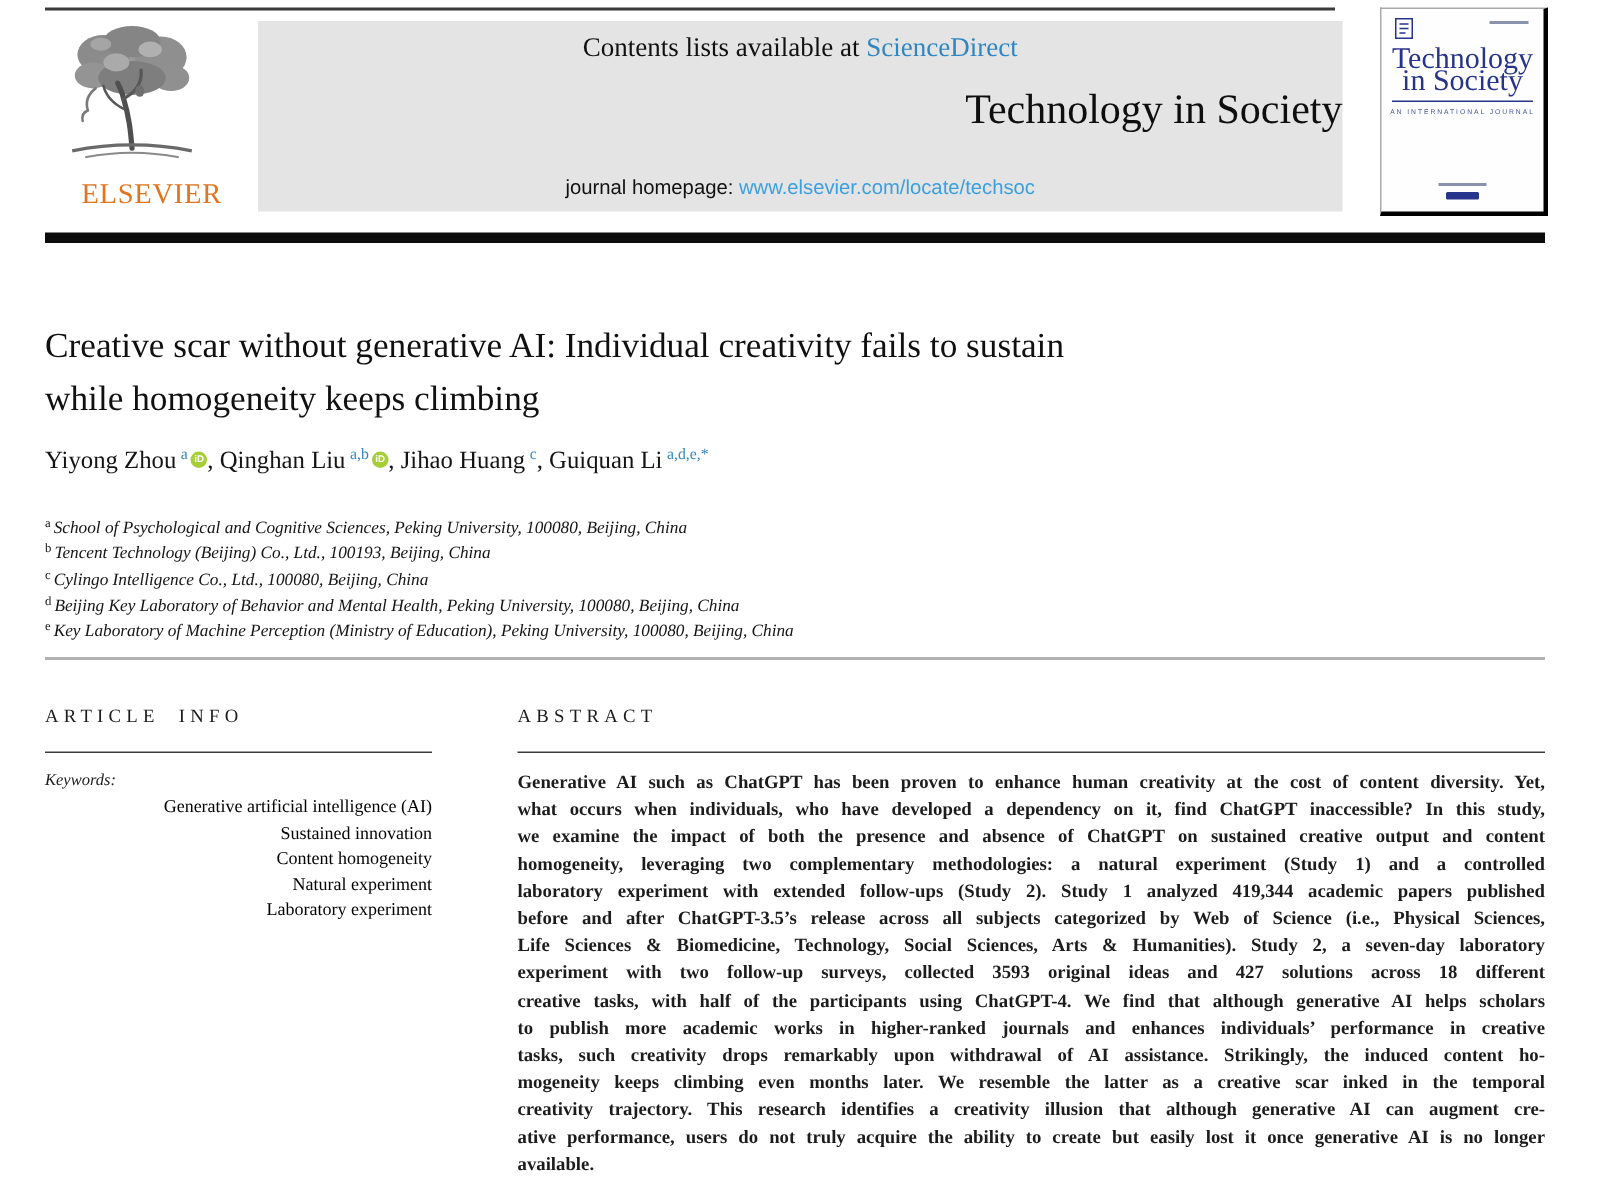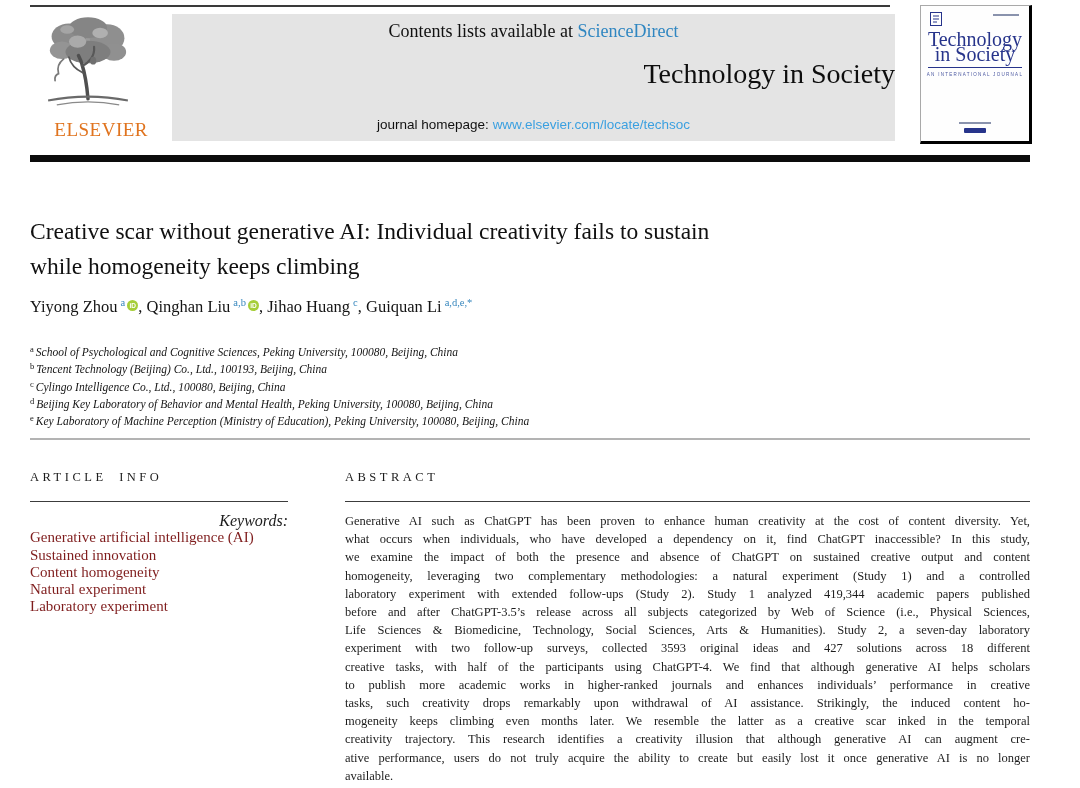--- a/index.html
+++ b/index.html
@@ -62,23 +62,23 @@
   
   .mid-rule{position:absolute;left:30px;top:438px;width:1000px;height:2px;background:#b3b3b3;}
 
   
   .columns{position:absolute;left:30px;top:467px;width:1000px;display:flex;}
   .left-col{width:258px;margin-right:57px;flex:none;}
   .right-col{width:685px;flex:none;}
   .sec-heading{font-size:12.5px;letter-spacing:3.5px;word-spacing:6px;color:#1c1c1c;
                margin:3px 0 16px 0;font-weight:normal;}
   .rule-thin{height:1px;background:#3c3c3c;margin:15px 0 10px 0;}
-  .kw-label{font-style:italic;font-size:16px;line-height:17.3px;color:#1c1c1c;text-align:right;}
-  .kw{font-size:15px;line-height:17.3px;color:#7f1d1d;}
-  .abs-line{font-size:12.5px;line-height:18.2px;color:#1c1c1c;}
+  .kw-label{font-style:italic;font-size:11px;line-height:17.3px;color:#1c1c1c;}
+  .kw{font-size:12px;line-height:17.3px;color:#000000;text-align:right;}
+  .abs-line{font-size:12.5px;line-height:18.2px;color:#1c1c1c;font-weight:bold;}
   .j{text-align:justify;text-align-last:justify;}
 </style>
 </head>
 <body>
 
 <div class="page">
 
   <div class="top-rule"></div>
 
   <div class="elsevier">

